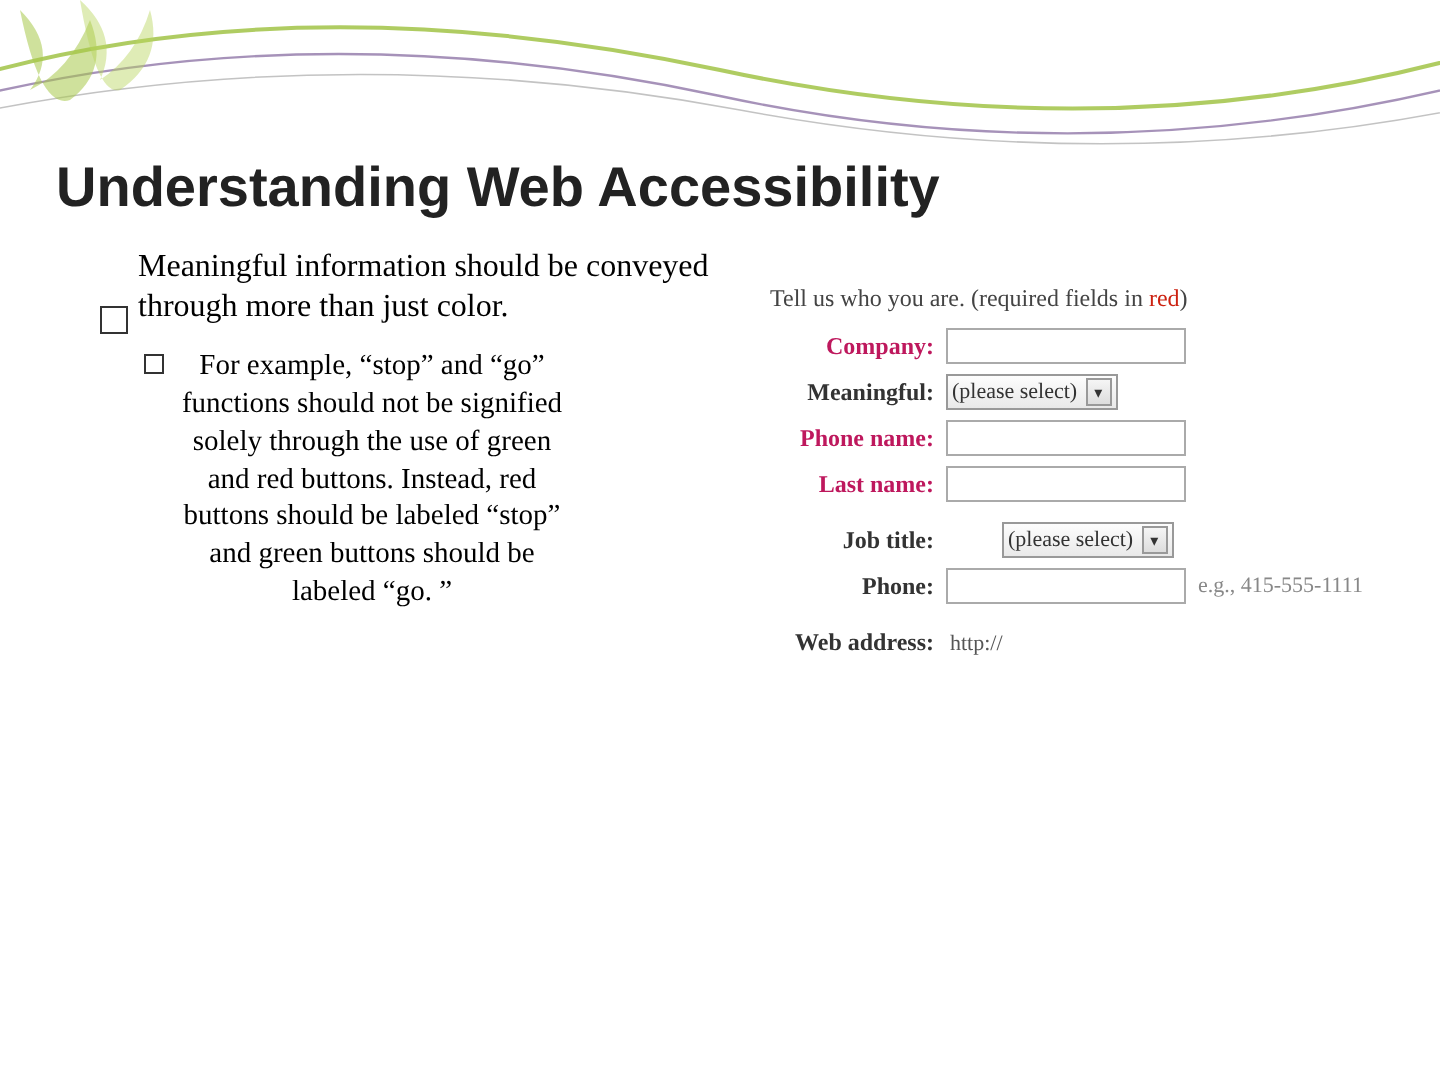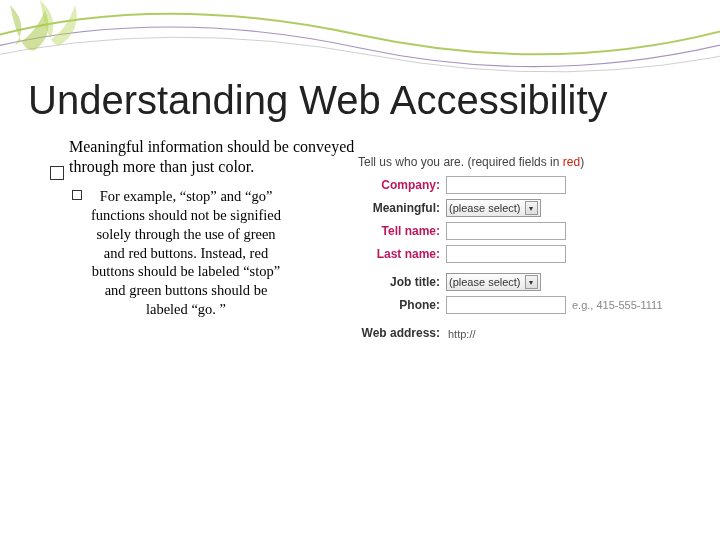--- a/index.html
+++ b/index.html
@@ -17,38 +17,38 @@
     pointer-events: none;
   }
   .content {
     position: absolute;
     top: 78px;
     left: 28px;
     right: 28px;
   }
   .title {
     font-family: Arial, Helvetica, sans-serif;
-    font-size: 40px;
-    font-weight: 400;
+    font-size: 28px;
+    font-weight: 700;
     color: #222;
     margin-bottom: 14px;
   }
   .row1 { display: flex; align-items: baseline; font-size: 20px; margin-left: 2px; }
   .bullet-box {
     width: 14px; height: 14px; border: 1.4px solid #333;
     margin-right: 5px; flex-shrink: 0; position: relative; top: 2px;
   }
   .cols { display: flex; margin-top: 6px; }
   .leftcol { width: 330px; padding-left: 22px; }
   .row2 { display: flex; align-items: flex-end; font-size: 16px; line-height: 1.25; }
   .row2 .bullet-box { top: 3px; }
   .row3 { display: flex; align-items: flex-start; font-size: 14.5px; line-height: 1.3; margin-left: 22px; margin-top: 10px; }
   .row3 .bullet-box { width: 10px; height: 10px; border-width: 1.2px; top: 3px; margin-right: 4px; }
   .row3 .txt { width: 200px; text-align: center; }
-  .rightcol { flex: 1; padding-top: 18px; font-family: Liberation Sans, sans-serif; }
+  .rightcol { flex: 1; padding-top: 18px; font-family: Liberation Serif, serif; margin-left: 27px; }
   .form-hint { font-size: 12px; color: #444; margin-bottom: 6px; }
   .form-hint .req { color: #c21; }
   .frow { display: flex; align-items: center; font-size: 12px; margin-bottom: 3px; height: 20px; }
   .flabel { width: 88px; text-align: right; padding-right: 6px; font-weight: bold; color: #333; }
   .flabel.req { color: #be185d; }
   .finput {
     border: 1px solid #aaa; height: 18px; width: 120px; background: #fff;
   }
   .fselect {
     border: 1px solid #999; height: 18px; padding: 0 2px;
@@ -100,28 +100,28 @@
         <div class="finput"></div>
       </div>
       <div class="frow">
         <div class="flabel">Meaningful:</div>
         <div class="fselect">
           <span>(please select)</span>
           <span class="caret">▾</span>
         </div>
       </div>
       <div class="frow">
-        <div class="flabel req">Tell name:</div>
+        <div class="flabel req">Phone name:</div>
         <div class="finput"></div>
       </div>
       <div class="frow">
         <div class="flabel req">Last name:</div>
         <div class="finput"></div>
       </div>
-      <div class="frow" style="margin-top:8px;">
+      <div class="frow" style="margin-top:8px;gap:28px;">
         <div class="flabel">Job title:</div>
         <div class="fselect">
           <span>(please select)</span>
           <span class="caret">▾</span>
         </div>
       </div>
       <div class="frow">
         <div class="flabel">Phone:</div>
         <div class="finput"></div>
         <span class="fhint2">e.g., 415-555-1111</span>

